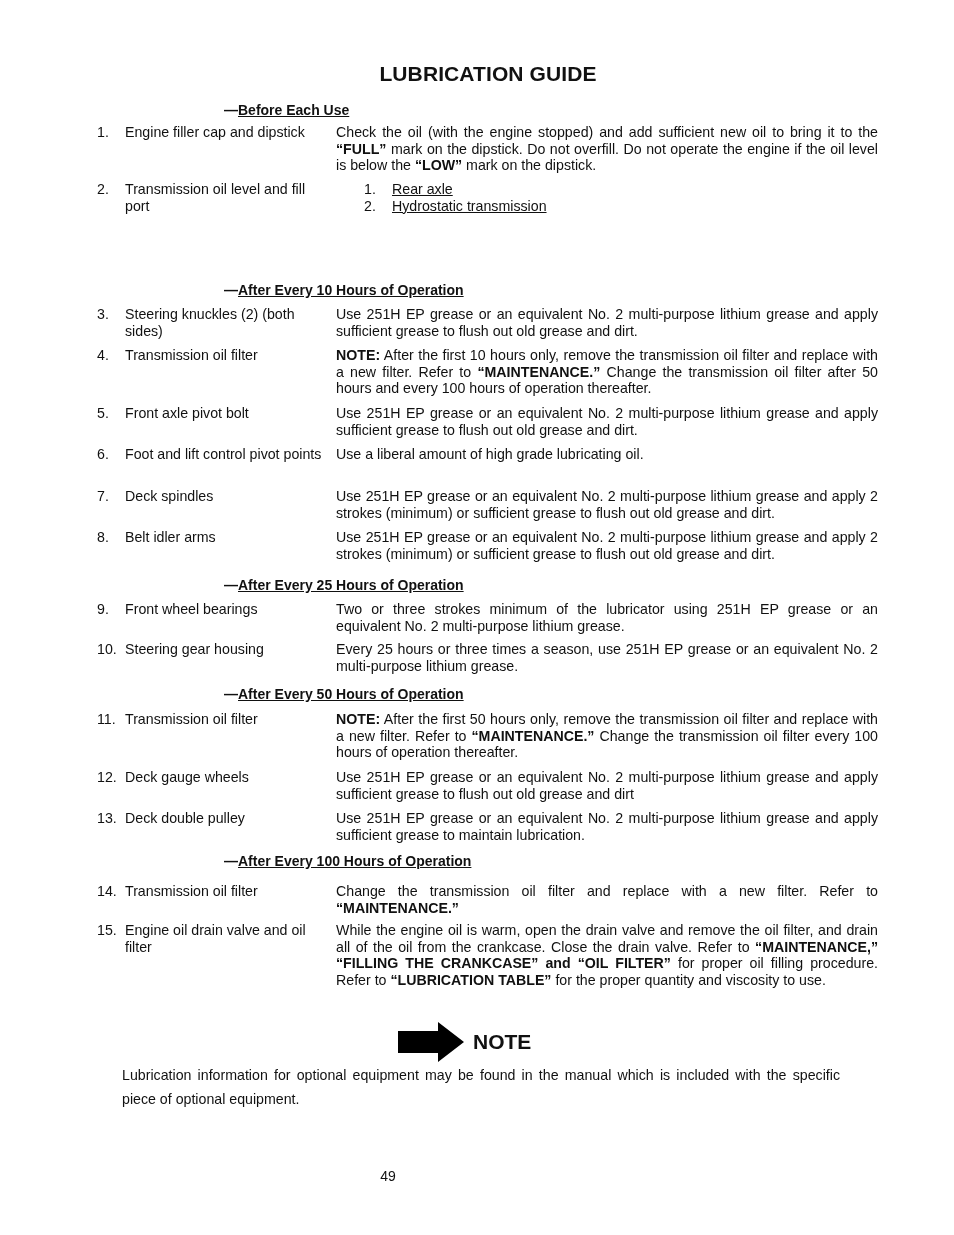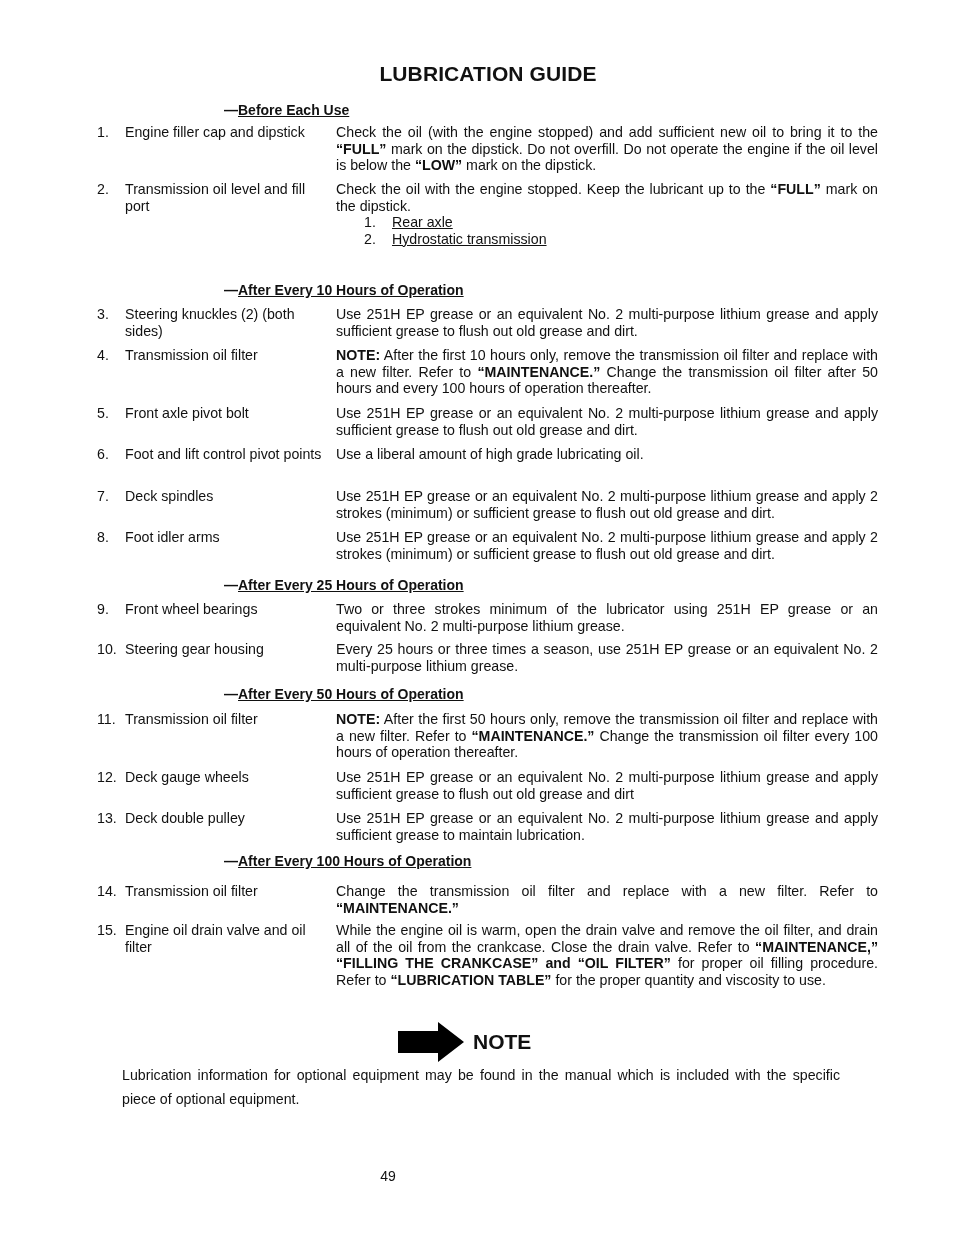--- a/index.html
+++ b/index.html
@@ -60,21 +60,20 @@
       <span class="num">1.</span>
       <span class="name">Engine filler cap and dipstick</span>
       <div class="desc">
         <div>Check the oil (with the engine stopped) and add sufficient new oil to bring it to the <b>“FULL”</b> mark on the dipstick. Do not overfill. Do not operate the engine if the oil level is below the <b>“LOW”</b> mark on the dipstick.</div>
       </div>
     </div>
   <div class="item" style="top:181px;">
       <span class="num">2.</span>
       <span class="name">Transmission oil level and fill port</span>
       <div class="desc">
-        <div>Check the oil with the engine stopped. Keep the lubricant up to the <b>“FULL”</b> mark on the dipstick.</div>
         <ul class="sublist">
           <li><span class="sn">1.</span><span class="st">Rear axle</span></li>
           <li><span class="sn">2.</span><span class="st">Hydrostatic transmission</span></li>
         </ul>
       </div>
     </div>
   <div class="item" style="top:306px;">
       <span class="num">3.</span>
       <span class="name">Steering knuckles (2) (both sides)</span>
       <div class="desc">
@@ -104,21 +103,21 @@
     </div>
   <div class="item" style="top:488px;">
       <span class="num">7.</span>
       <span class="name">Deck spindles</span>
       <div class="desc">
         <div>Use 251H EP grease or an equivalent No. 2 multi-purpose lithium grease and apply 2 strokes (minimum) or sufficient grease to flush out old grease and dirt.</div>
       </div>
     </div>
   <div class="item" style="top:529px;">
       <span class="num">8.</span>
-      <span class="name">Foot idler arms</span>
+      <span class="name">Belt idler arms</span>
       <div class="desc">
         <div>Use 251H EP grease or an equivalent No. 2 multi-purpose lithium grease and apply  2 strokes (minimum) or sufficient grease to flush out old grease and dirt.</div>
       </div>
     </div>
   <div class="item" style="top:601px;">
       <span class="num">9.</span>
       <span class="name">Front wheel bearings</span>
       <div class="desc">
         <div>Two or three strokes minimum of the lubricator using 251H EP grease or an equivalent No. 2 multi-purpose lithium grease.</div>
       </div>

